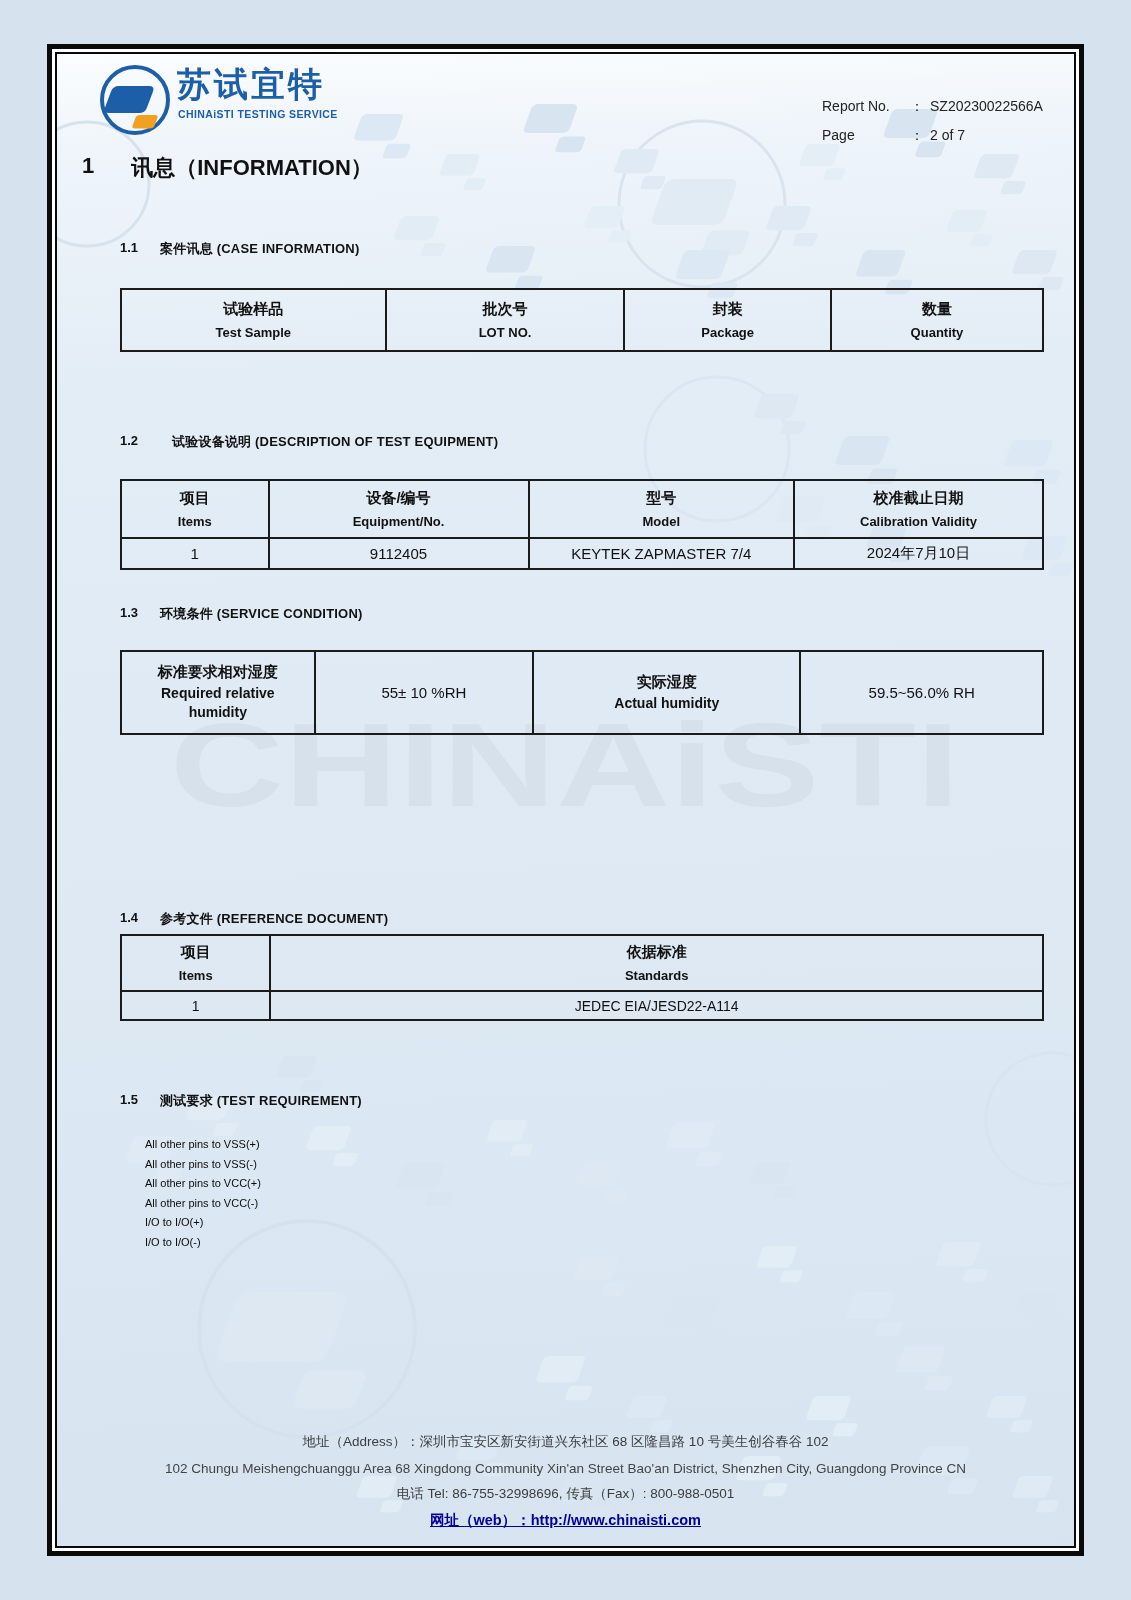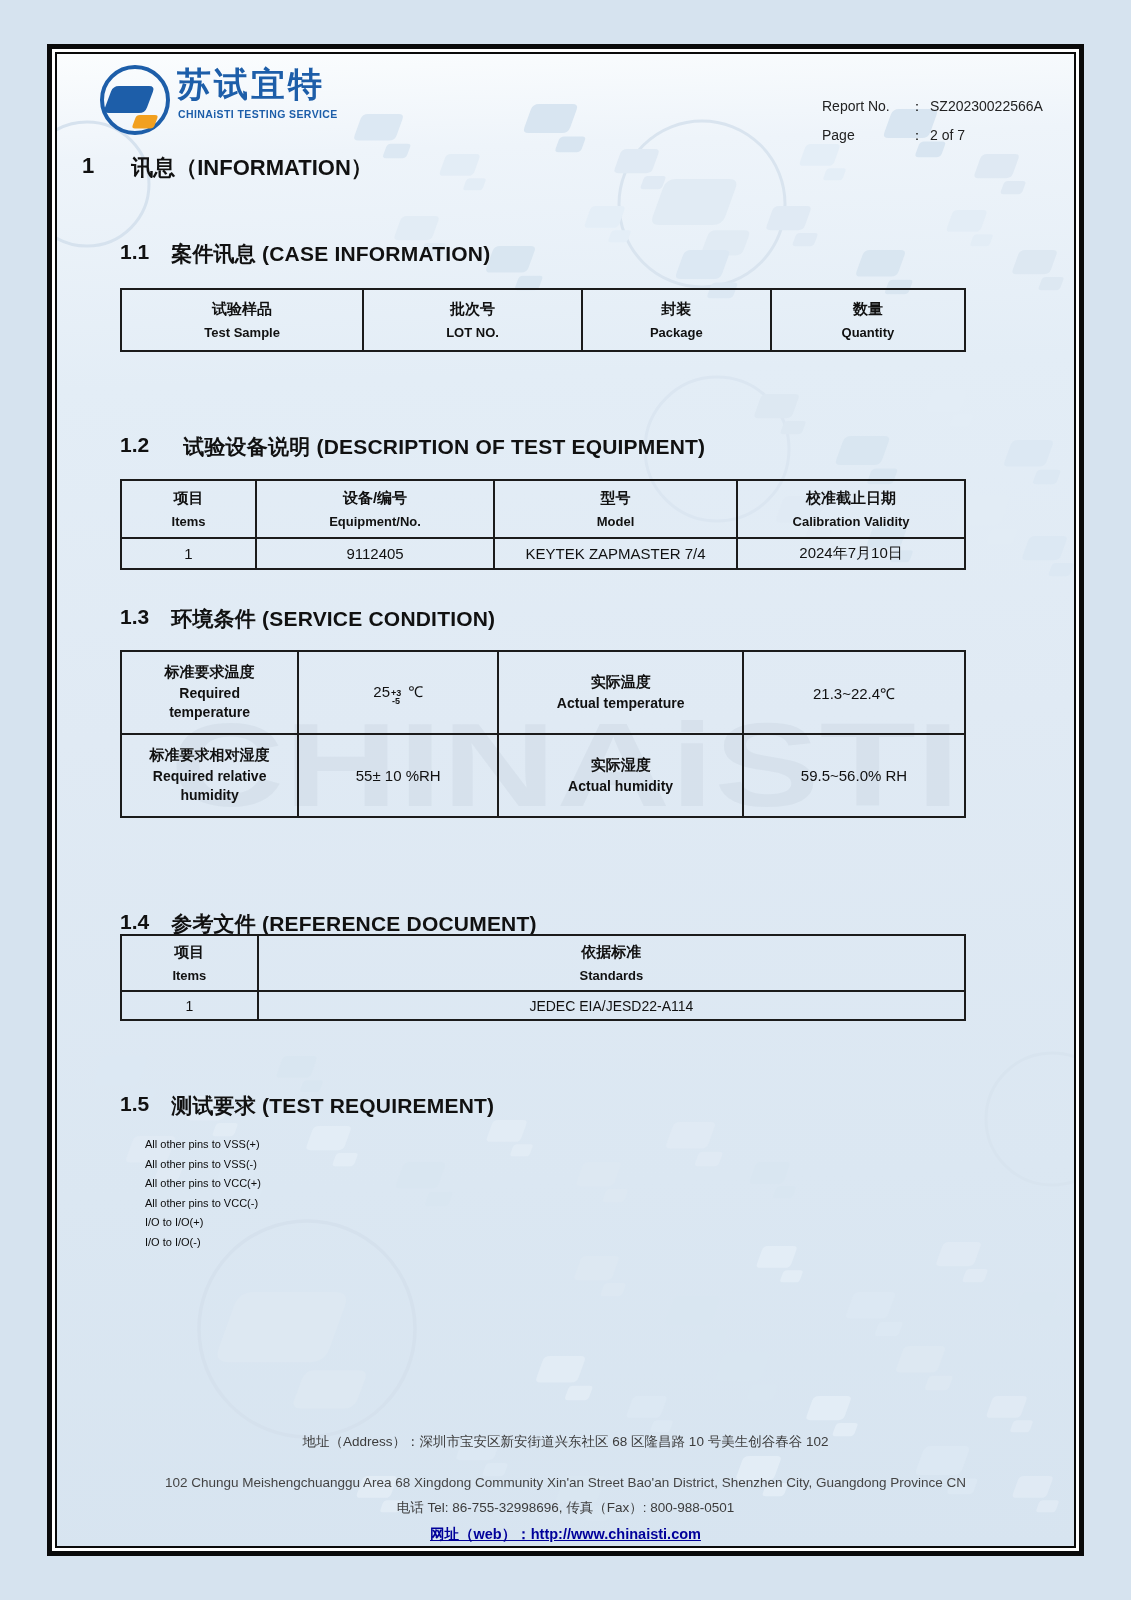--- a/index.html
+++ b/index.html
@@ -30,30 +30,30 @@
   .logo-svg { position:absolute; left:0; top:2px; }
   .logo-cn { position:absolute; left:80px; top:2px; font-size:34px; font-weight:bold; color:#1d5ea9; letter-spacing:3px; }
   .logo-en { position:absolute; left:81px; top:48px; font-size:10.5px; font-weight:bold; color:#1d5ea9; letter-spacing:0.4px; }
   .dept-title { left:255px; top:28px; width:490px; font-size:19px; font-weight:bold; color:#0c0c0c; }
   .report-block { left:765px; top:12px; font-size:14px; color:#222;margin-top:32px; }
   .report-row { display:grid; grid-template-columns:88px 14px auto; margin-bottom:11px; }
   .report-row .val { padding-left:6px; }
 
   
   .h1 { left:25px; top:99px; font-size:22px; font-weight:bold; display:flex; gap:37px; }
-  .h2 { font-size:21px; font-weight:bold; display:flex; gap:22px; }
+  .h2 { font-size:13px; font-weight:bold; display:flex; gap:22px; }
   .h2 .ttl { letter-spacing:0.2px; }
   .pos-s11 { left:63px; top:186px; }
   .pos-s12 { left:63px; top:379px;gap:34px; }
   .pos-s13 { left:63px; top:551px; }
   .pos-s14 { left:63px; top:856px; }
   .pos-s15 { left:63px; top:1038px; }
 
   
-  table { border-collapse:collapse; table-layout:fixed; width:846px; }
+  table { border-collapse:collapse; table-layout:fixed; width:924px; }
   td,th { border:2px solid #1b1b1b; text-align:center; vertical-align:middle; padding:2px 4px; }
   .pos-t1 { left:63px; top:234px; }
   .pos-t2 { left:63px; top:425px; }
   .pos-t3 { left:63px; top:596px; }
   .pos-t4 { left:63px; top:880px; }
   .hcell .cn { display:block; font-size:15px; font-weight:bold; }
   .hcell .en { display:block; font-size:13px; font-weight:bold; margin-top:6px; }
   .t1 th { height:62px; }
   .t1 td { height:40px; font-size:15px; }
   .t2 th { height:58px; }
@@ -64,21 +64,21 @@
   .t4 th { height:56px; }
   .t4 td { height:29px; font-size:14px; }
   .tol { display:inline-flex; flex-direction:column; font-size:9px; line-height:8px; font-weight:bold; vertical-align:1px; margin-left:1px; }
   .unit { margin-left:7px; }
 
   
   .req-list { left:88px; top:1081px; font-size:11px; line-height:19.5px; color:#0c0c0c; }
 
   
   .footer { left:0; top:1379px; width:100%; text-align:center; color:#3c3c3c; }
-  .footer .f1 { font-size:13.5px; margin-bottom:24px; }
+  .footer .f1 { font-size:13.5px; margin-bottom:10px; }
   .footer .f2 { font-size:13.5px; margin-bottom:9px; color:#444; }
   .footer .f3 { font-size:13.5px; margin-bottom:8px; }
   .footer .f4 { font-size:14.5px; font-weight:bold; color:#00009a; text-decoration:underline; display:inline-block; cursor:pointer; }
 </style>
 </head>
 <body>
 
 <div class="frame">
   <div class="frame-inner">
     <div class="content">
@@ -267,38 +267,20 @@
       </div>
 
       <table class="layer pos-t3 t3">
         <colgroup>
             <col style="width:21%">
             <col style="width:23.7%">
             <col style="width:29%">
             <col style="width:26.3%">
           </colgroup>
         <tbody>
-            <tr>
-          <td class="lbl">
-            <span class="cn">标准要求温度</span>
-            <span class="en">Required
-temperature</span>
-          </td>
-          <td>
-            <span>25</span><span class="tol">
-                  <span>+3</span>
-                  <span>-5</span>
-                </span><span class="unit">℃</span>
-          </td>
-          <td class="lbl">
-            <span class="cn">实际温度</span>
-            <span class="en">Actual temperature</span>
-          </td>
-          <td>21.3~22.4℃</td>
-        </tr>
         <tr>
           <td class="lbl">
             <span class="cn">标准要求相对湿度</span>
             <span class="en">Required relative
 humidity</span>
           </td>
           <td>55± 10 %RH</td>
           <td class="lbl">
             <span class="cn">实际湿度</span>
             <span class="en">Actual humidity</span>

